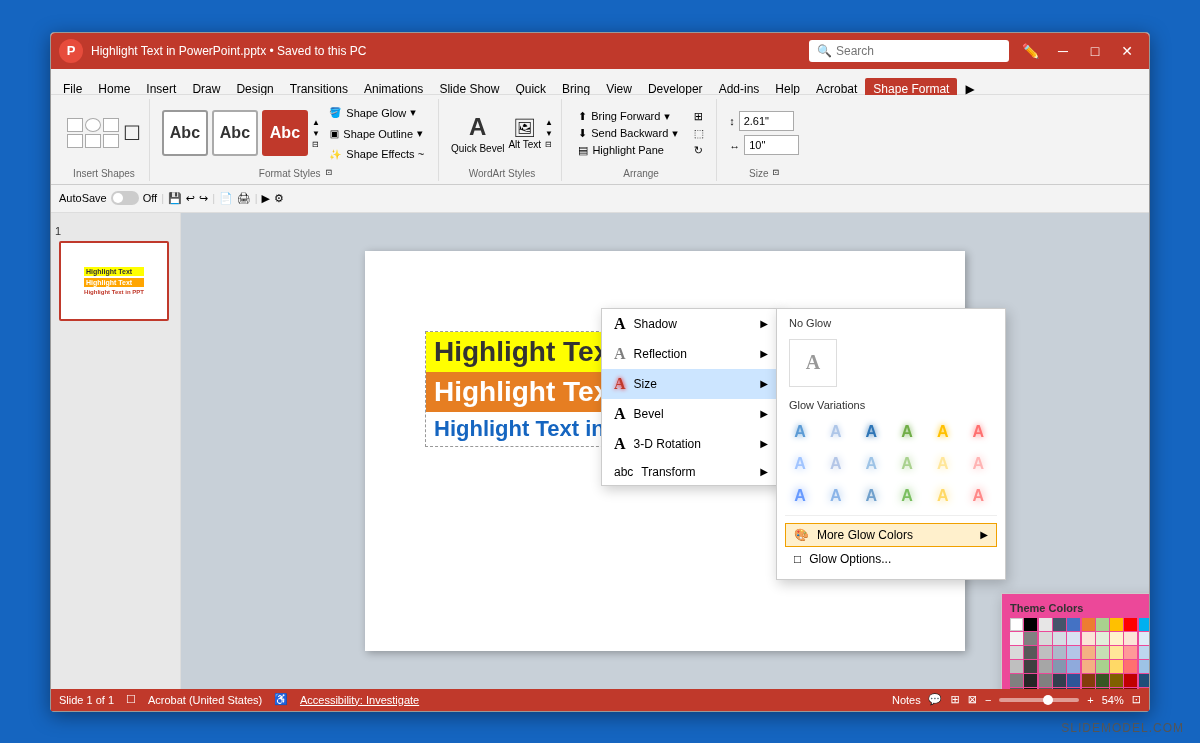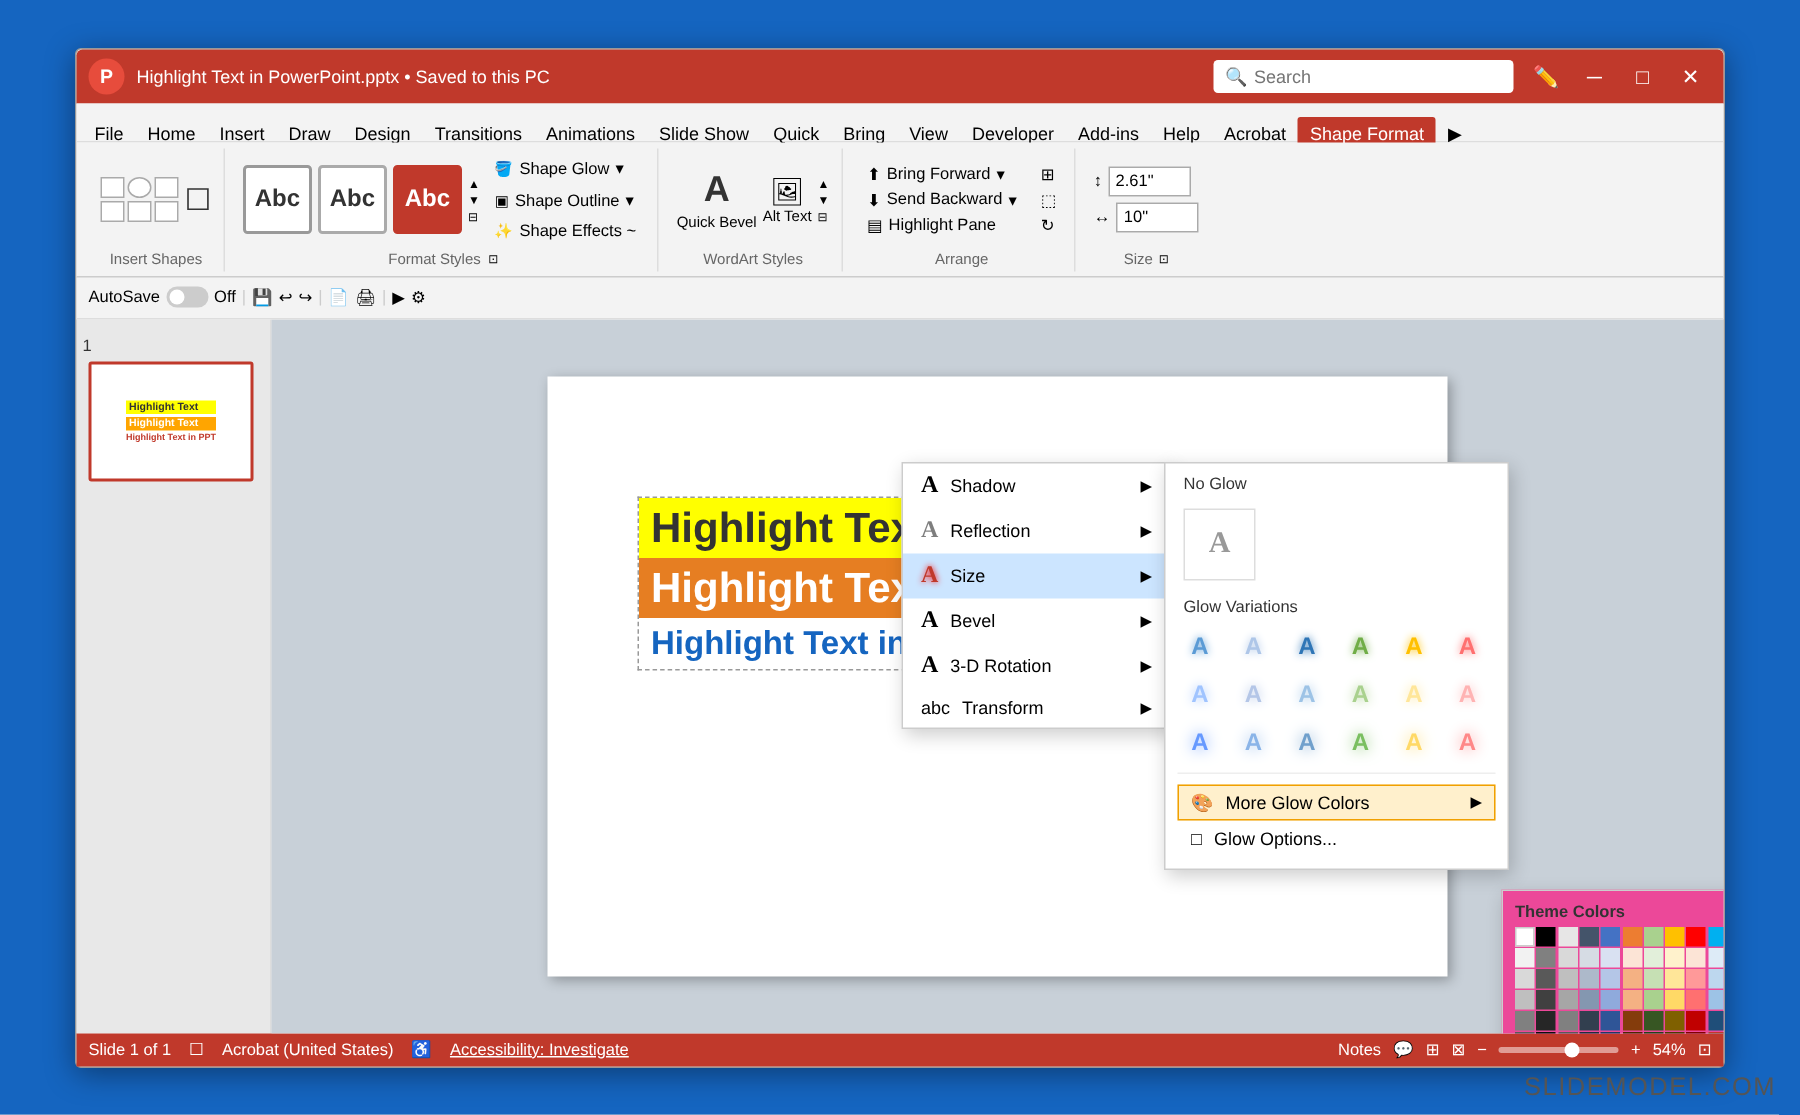--- a/index.html
+++ b/index.html
@@ -395,21 +395,21 @@
       background: white;
       border-radius: 50%;
       top: -3px;
       left: 54%;
     }
     
     .watermark {
       position: absolute;
       bottom: 8px;
       right: 16px;
-      font-size: 17px;
+      font-size: 12px;
       color: #555;
       letter-spacing: 1px;
     }
     
     .arrange-section {
       display: flex;
       flex-direction: column;
       gap: 2px;
     }
     .arrange-btn {

